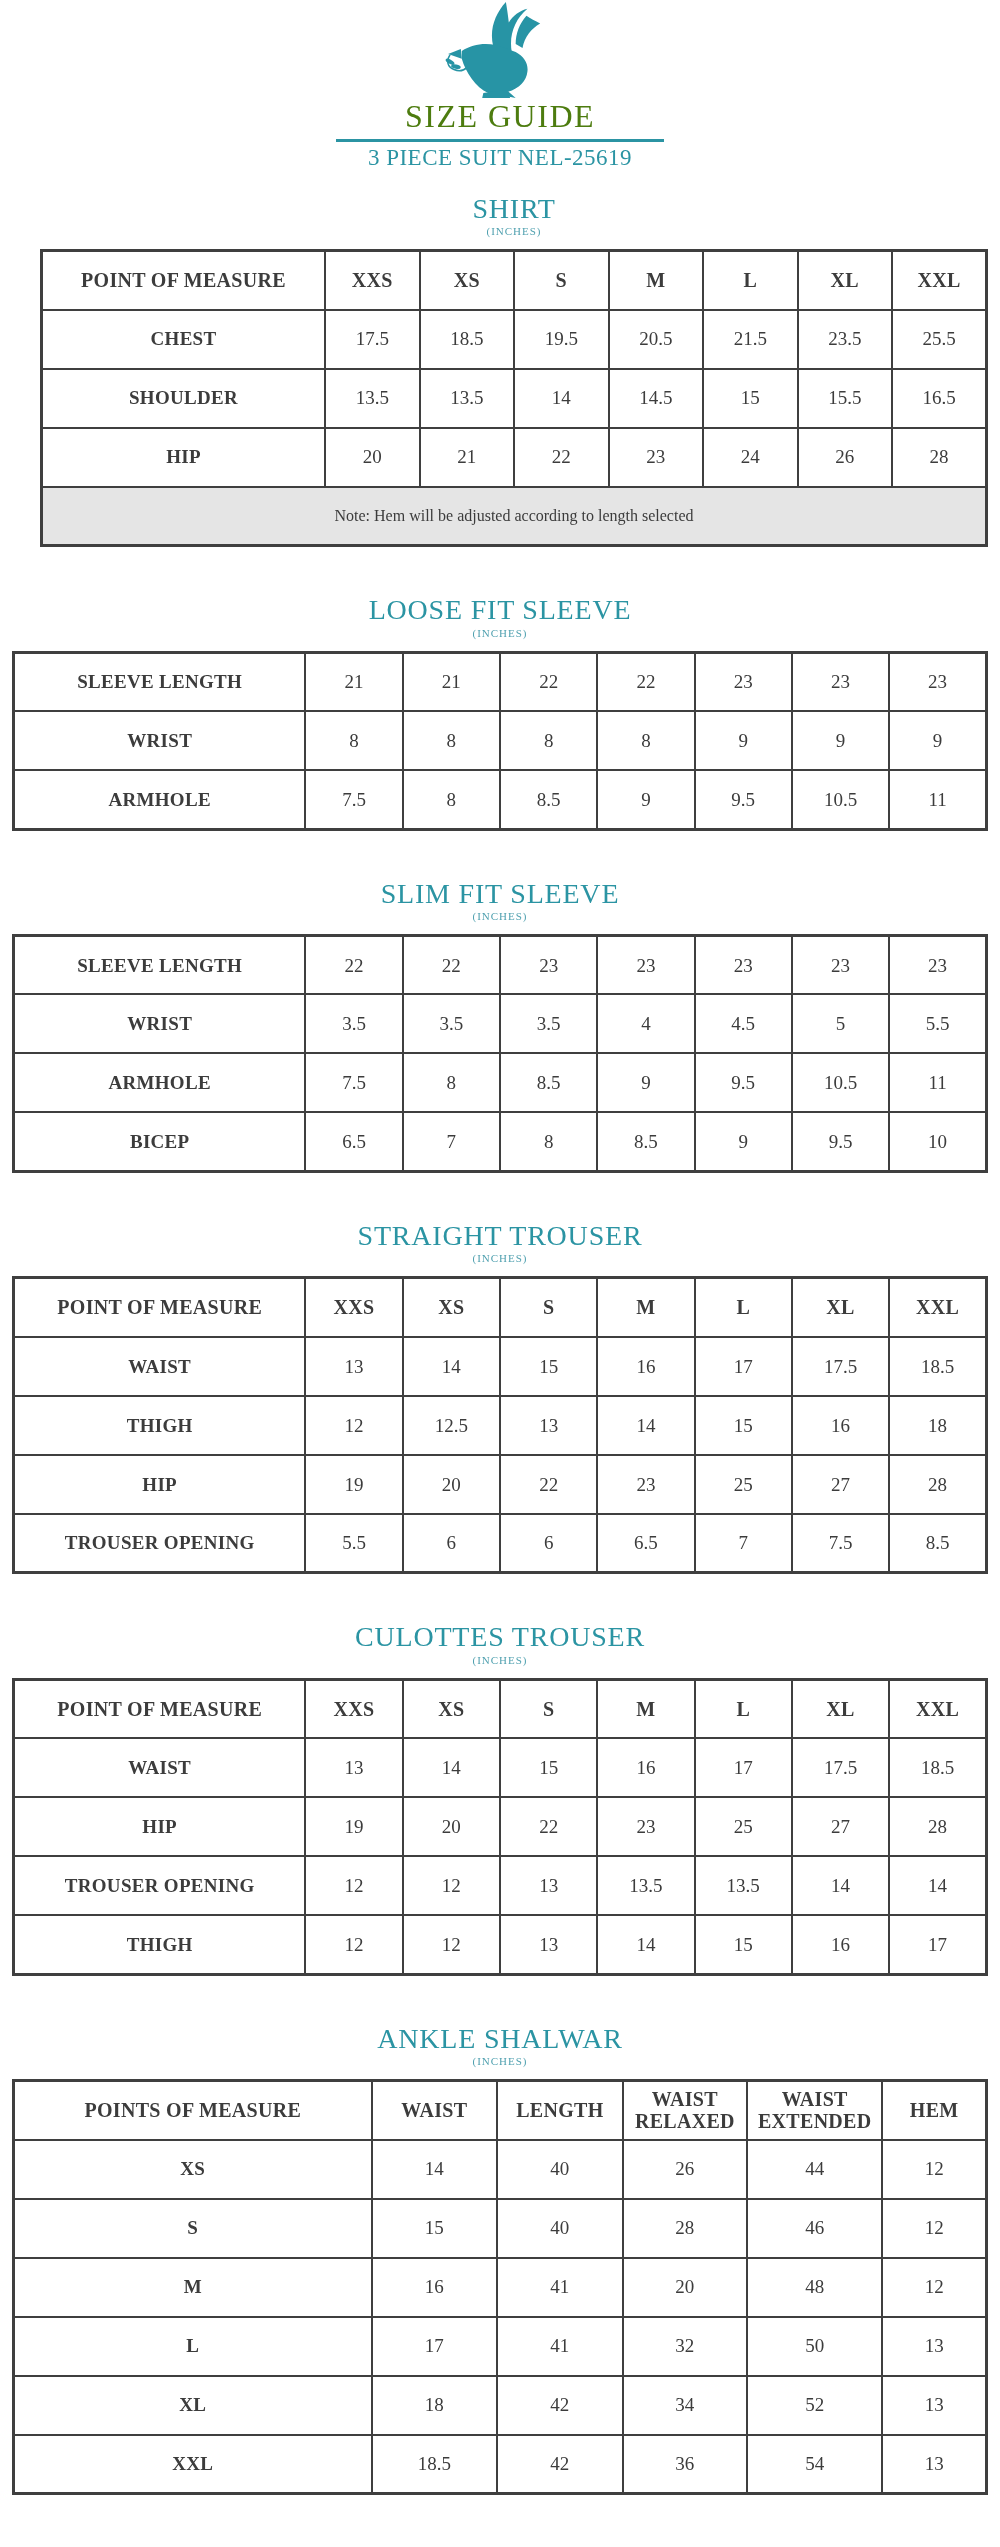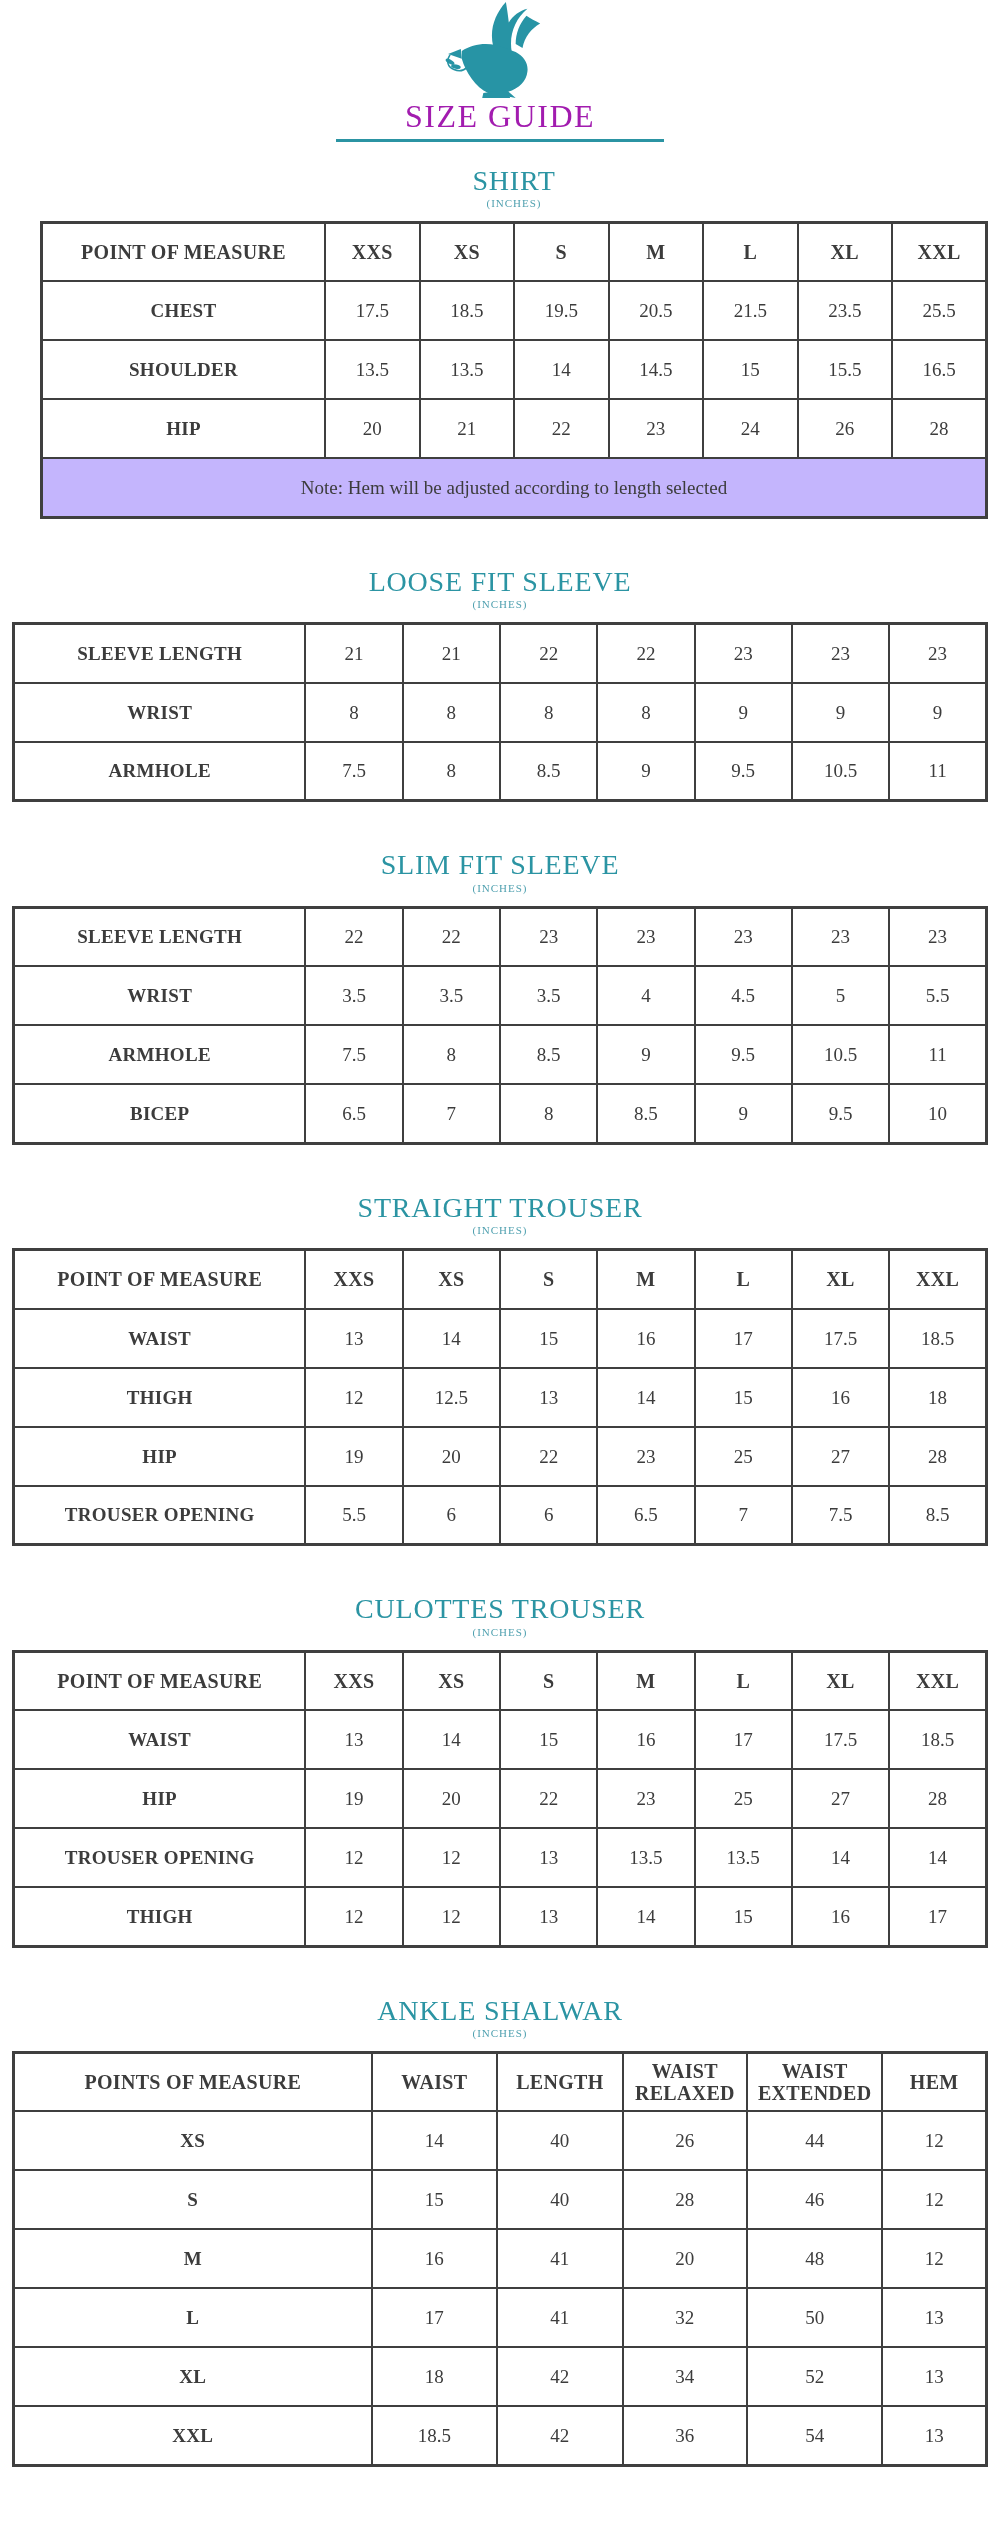--- a/index.html
+++ b/index.html
@@ -21,21 +21,21 @@
     padding-top:2px;
     padding-bottom:14px;
   }
   
   .page-header{text-align:center;}
   .logo-wrap{height:98px;display:flex;justify-content:center;align-items:flex-start;}
   .page-title{
     font-size:32px;
     font-weight:normal;
     letter-spacing:1.5px;
-    color:#a21caf;
+    color:#4d7c0f;
     line-height:1.05;
   }
   .title-divider{
     width:328px;height:3px;background:var(--teal);
     margin:5px auto 4px auto;border:none;
   }
   .page-subtitle{
     font-size:23px;
     color:var(--teal);
     letter-spacing:0.5px;
@@ -71,21 +71,21 @@
     text-align:center;
     vertical-align:middle;
     font-size:19px;
     line-height:1.12;
     color:var(--ink);
     padding:2px 4px;
   }
   thead th{font-weight:bold;font-size:20px;letter-spacing:0.3px;}
   tbody th{font-weight:bold;font-size:19px;letter-spacing:0.3px;}
   td.value-cell{font-weight:normal;}
-  tr.note-row td{font-size:19px;background:#c4b5fd;}
+  tr.note-row td{font-size:16px;background:#e5e5e5;}
 </style>
 </head>
 <body>
 
 <div class="page">
 
   <header class="page-header">
     <div class="logo-wrap">
 
       <svg width="118" height="96" viewBox="0 0 120 98" aria-hidden="true">
@@ -103,20 +103,21 @@
           <path d="M50,92 L67,90 L73,104 L65,99 L63,109 L55,101 L51,111 L46,100 L40,106 L43,93 Z"></path>
 
           <ellipse cx="9" cy="61" rx="5" ry="2.2" transform="rotate(30 9 61)"></ellipse>
           <ellipse cx="15" cy="66" rx="5" ry="2.2" transform="rotate(10 15 66)"></ellipse>
         </g>
         <path d="M9,54 C5,60 6,66 13,69 C18,71 23,70 26,67" fill="none" stroke="#2794A5" stroke-width="1.6"></path>
       </svg>
     </div>
     <h1 class="page-title">SIZE GUIDE</h1>
     <hr class="title-divider">
+    <div class="page-subtitle">3 PIECE SUIT NEL-25619</div>
   </header>
 
   <main id="sections">
       <section class="section first">
         <h2 class="section-title">SHIRT</h2>
         <div class="section-units">(INCHES)</div>
         <table class="size-table">
           <colgroup>
             <col style="width: 30%;">
             <col style="width: 10%;">

